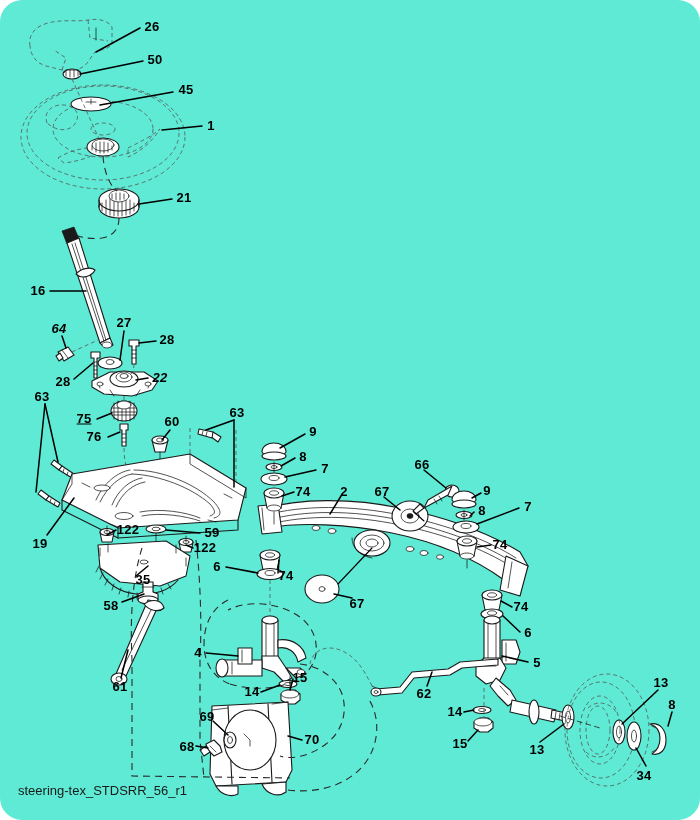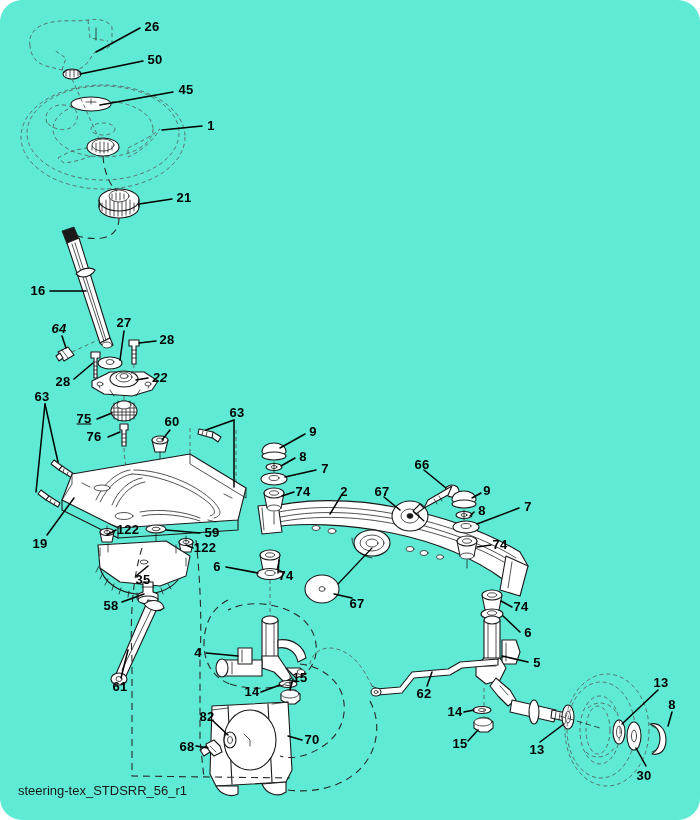--- a/index.html
+++ b/index.html
@@ -601,20 +601,20 @@
       <div class="callout" style="left: 537px; top: 662px;">5</div>
       <div class="callout" style="left: 198px; top: 652px;">4</div>
       <div class="callout" style="left: 300px; top: 677px;">15</div>
       <div class="callout" style="left: 252px; top: 691px;">14</div>
       <div class="callout" style="left: 424px; top: 693px;">62</div>
       <div class="callout" style="left: 455px; top: 711px;">14</div>
       <div class="callout" style="left: 460px; top: 743px;">15</div>
       <div class="callout" style="left: 537px; top: 749px;">13</div>
       <div class="callout" style="left: 661px; top: 682px;">13</div>
       <div class="callout" style="left: 672px; top: 704px;">8</div>
-      <div class="callout" style="left: 644px; top: 775px;">30</div>
-      <div class="callout" style="left: 207px; top: 716px;">82</div>
+      <div class="callout" style="left: 644px; top: 775px;">34</div>
+      <div class="callout" style="left: 207px; top: 716px;">69</div>
       <div class="callout" style="left: 187px; top: 746px;">68</div>
       <div class="callout" style="left: 312px; top: 739px;">70</div>
     </div>
 
   <div id="caption">steering-tex_STDSRR_56_r1</div>
 </div>
 
 </body></html>

